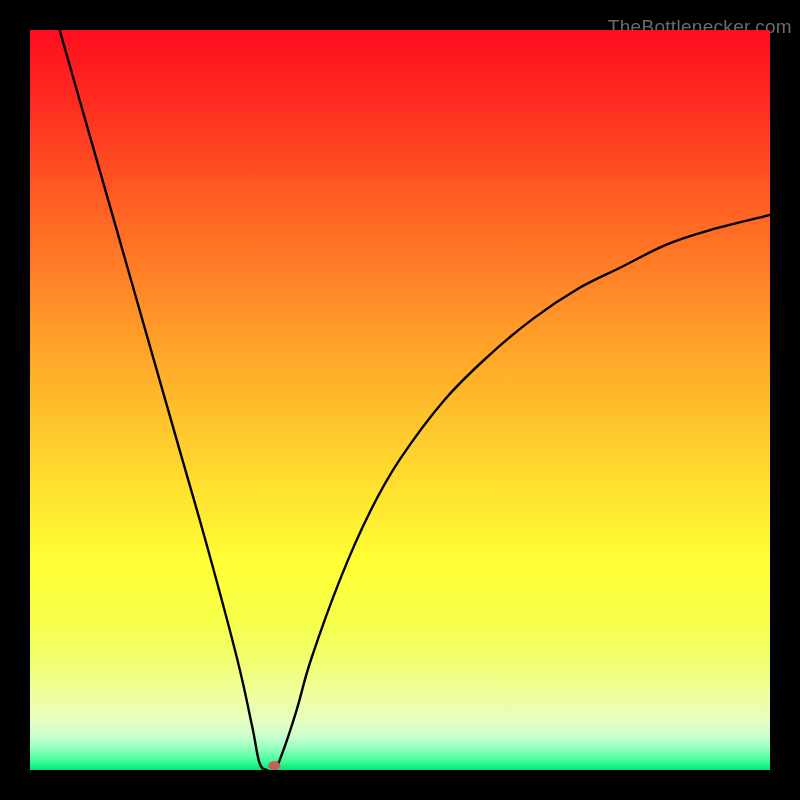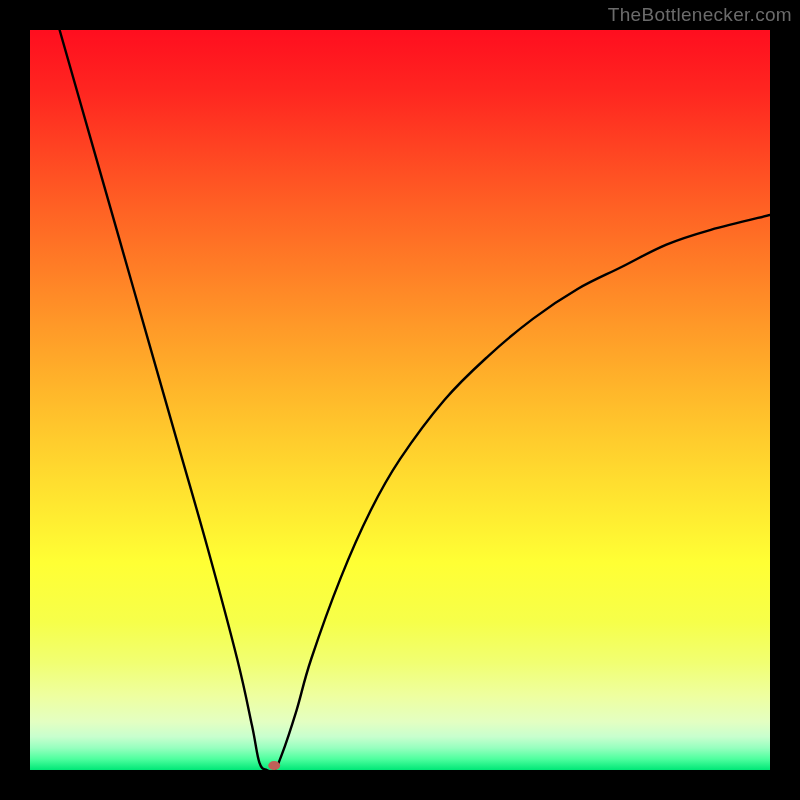--- a/index.html
+++ b/index.html
@@ -25,21 +25,21 @@
     height: 740px;
     overflow: hidden;
   }
   .plot-area svg {
     display: block;
     width: 740px;
     height: 740px;
   }
   .watermark {
     position: absolute;
-    top: 4px;
+    top: 16px;
     right: 8px;
     color: #6b6b6b;
     font-size: 19px;
     letter-spacing: 0.3px;
     font-weight: 500;
     user-select: none;
   }
 </style>
 </head>
 <body>

